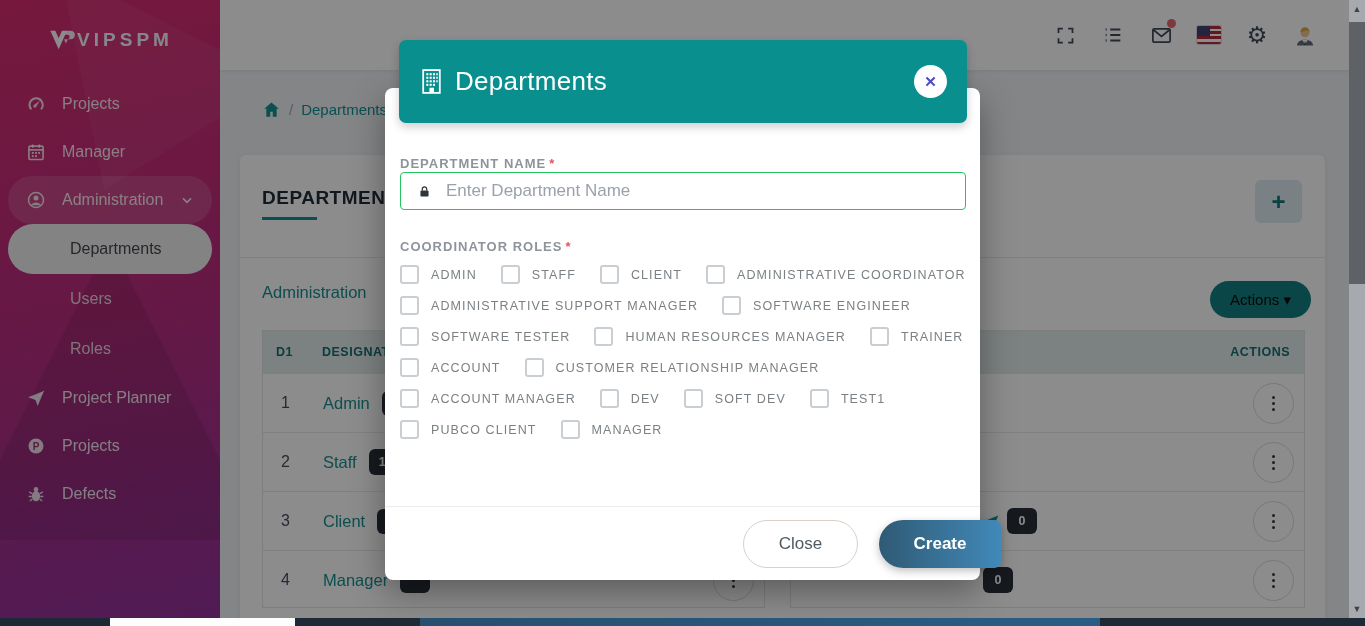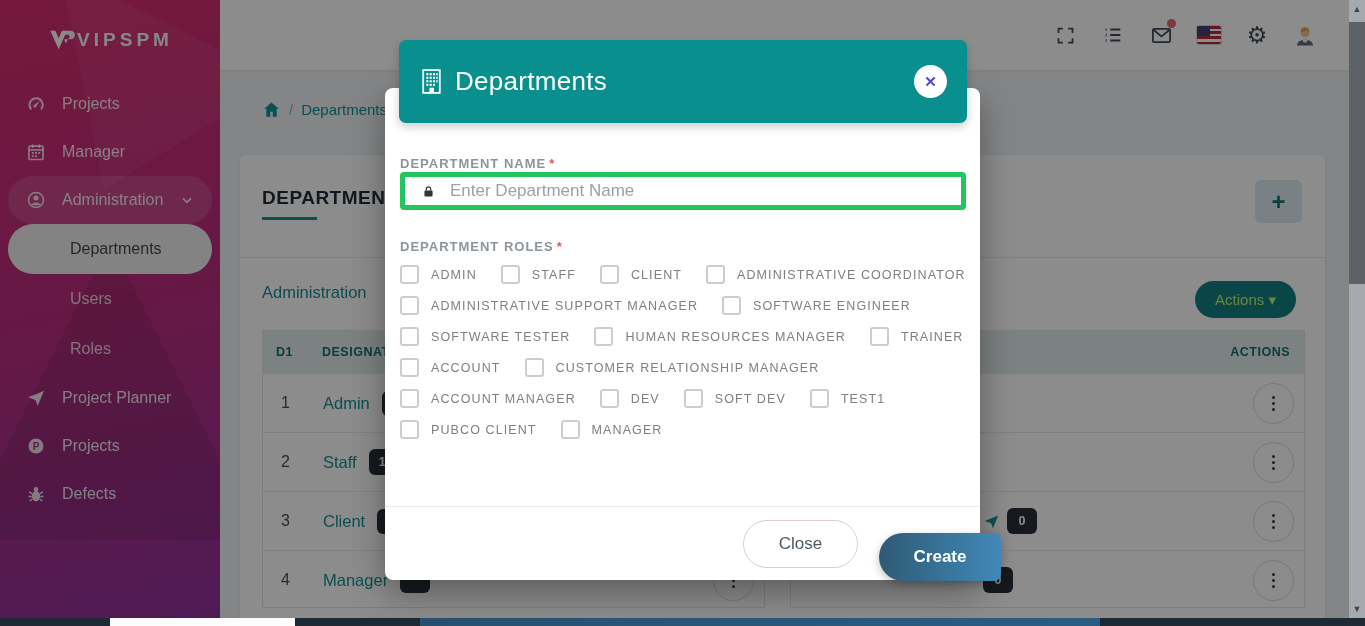--- a/index.html
+++ b/index.html
@@ -44,22 +44,22 @@
 
   .card { position:absolute; left:240px; top:155px; width:1085px; height:600px; background:#fff;
     border-radius:6px; box-shadow:0 1px 4px rgba(0,0,0,.08); z-index:6; }
   .page-title { position:absolute; left:22px; top:32px; font-size:19px; font-weight:bold;
     color:#17242e; letter-spacing:.5px; }
   .title-accent { position:absolute; left:22px; top:62px; width:55px; height:3px; background:#0a8f8f; }
   .plus-btn { position:absolute; right:23px; top:25px; width:47px; height:43px; background:#dcebee;
     border:none; border-radius:6px; color:#0a7070; font-size:24px; font-weight:bold; cursor:pointer; }
   .card-divider { position:absolute; left:0; top:102px; width:100%; border-top:1px solid #e6e9ea; }
   .panel-heading { position:absolute; left:22px; top:128px; font-size:16.5px; color:#0f8a8a; }
-  .actions-btn { position:absolute; right:29px; top:126px; height:37px; padding:8px 20px; background:#0b7b7b;
-    border:none; border-radius:19px; color:#bef264; font-size:15px; cursor:pointer; }
+  .actions-btn { position:absolute; right:14px; top:126px; height:37px; padding:8px 20px; background:#0b7b7b;
+    border:none; border-radius:19px; color:#000000; font-size:15px; cursor:pointer; }
 
   .dtable { position:absolute; top:175px; border:1px solid #dfe3e5; background:#fff; }
   .dtable.left  { left:22px;  width:503px; height:278px; }
   .dtable.right { left:550px; width:515px; height:278px; }
   .thead { height:42px; background:#e0ebeb; display:flex; align-items:center;
     color:#0c6a6a; font-size:12.5px; font-weight:bold; letter-spacing:.5px; }
   .thead .h-d1 { padding-left:13px; width:47px; }
   .thead .h-desig { padding-left:12px; }
   .thead .h-actions { margin-left:auto; padding-right:14px; }
   .trow { position:relative; height:59px; border-top:1px solid #e6e9ea; display:flex; align-items:center; }
@@ -92,39 +92,39 @@
     border-radius:8px; box-shadow:0 12px 34px rgba(0,0,0,.35); z-index:60; }
   .modal-header { position:absolute; left:399px; top:40px; width:568px; height:83px; background:#0a8f8f;
     border-radius:7px; z-index:61; display:flex; align-items:center; padding:0 20px;
     box-shadow:0 4px 10px rgba(0,0,0,.20); }
   .modal-title { color:#fff; font-size:26px; font-weight:500; margin-left:11px; letter-spacing:.3px; }
   .modal-close { margin-left:auto; width:33px; height:33px; border:none; border-radius:50%; background:#fff;
     color:#4d4ac9; font-size:15px; font-weight:bold; cursor:pointer; line-height:1; }
   .f-label { position:absolute; left:15px; font-size:13px; color:#8d949c; letter-spacing:1px; font-weight:bold; }
   .f-label .req { color:#e2555f; margin-left:3px; }
   .lbl-name { top:56px;margin-top:12px; } .lbl-roles { top:151px; }
-  .name-wrap { position:absolute; left:15px; top:84px; width:566px; height:38px; border:5px solid #22c55e;
+  .name-wrap { position:absolute; left:15px; top:84px; width:566px; height:38px; border:1px solid #22c55e;
     border-radius:4px; display:flex; align-items:center; background:#fff; }
   .name-wrap .lock { width:15px; margin-left:16px; display:flex; }
   .name-input { flex:1; border:none; outline:none; font-size:17px; color:#333; padding:0 10px 0 14px;
     font-family:"Liberation Sans", sans-serif; background:transparent; }
   .name-input::placeholder { color:#9ba1ab; }
   .roles-box { position:absolute; left:15px; top:177px; width:566px; }
   .role-row { display:flex; align-items:center; gap:24px; margin-bottom:12px; white-space:nowrap; }
   .role-item { display:flex; align-items:center; gap:12px; }
   .cbox { width:19px; height:19px; border:2px solid #c9ced2; border-radius:3px; background:#fff; cursor:pointer; flex:none; }
   .role-text { font-size:12.5px; color:#7b8084; letter-spacing:1.1px; font-weight:500; }
   .modal-footer { position:absolute; left:0; bottom:0; width:100%; height:74px; border-top:1px solid #eaecef; }
   .btn-close { position:absolute; left:358px; top:13px; width:115px; height:48px; border-radius:26px;
     border:1.5px solid #dbcfc7; background:#fff; color:#4e5a63; font-size:17px; cursor:pointer;
     font-family:"Liberation Sans", sans-serif; }
   .btn-create { position:absolute; left:494px; top:13px; width:122px; height:48px;
     border-radius:28px 8px 8px 28px; border:none; color:#fff; font-size:17px; font-weight:600; cursor:pointer;
     background:linear-gradient(90deg,#2f5a74,#4189b9); box-shadow:0 3px 8px rgba(0,0,0,.25);
-    font-family:"Liberation Sans", sans-serif;margin-top:13px; }
+    font-family:"Liberation Sans", sans-serif; }
 </style>
 </head>
 <body>
 
 <div class="stage">
 
   <aside class="sidebar">
     <div class="tri1"></div>
     <div class="tri2"></div>
     <div class="logo">
@@ -379,21 +379,21 @@
     <div class="name-wrap">
       <span class="lock">
         <svg viewBox="0 0 24 24" width="15" height="17">
             <rect x="5.5" y="10.5" width="13" height="9.5" rx="1.5" fill="#2f353b"></rect>
             <path d="M8.5 10.5V8a3.5 3.5 0 0 1 7 0v2.5" fill="none" stroke="#2f353b" stroke-width="2"></path>
           </svg>
       </span>
       <input class="name-input" type="text" placeholder="Enter Department Name" style="">
     </div>
     <div class="f-label lbl-roles">
-      <span>DEPARTMENT ROLES</span><span class="req">*</span>
+      <span>COORDINATOR ROLES</span><span class="req">*</span>
     </div>
     <div class="roles-box" id="roles-box">
         <div class="role-row">
           <label class="role-item">
             <span class="cbox"></span>
             <span class="role-text">ADMIN</span>
           </label>
           <label class="role-item">
             <span class="cbox"></span>
             <span class="role-text">STAFF</span>

